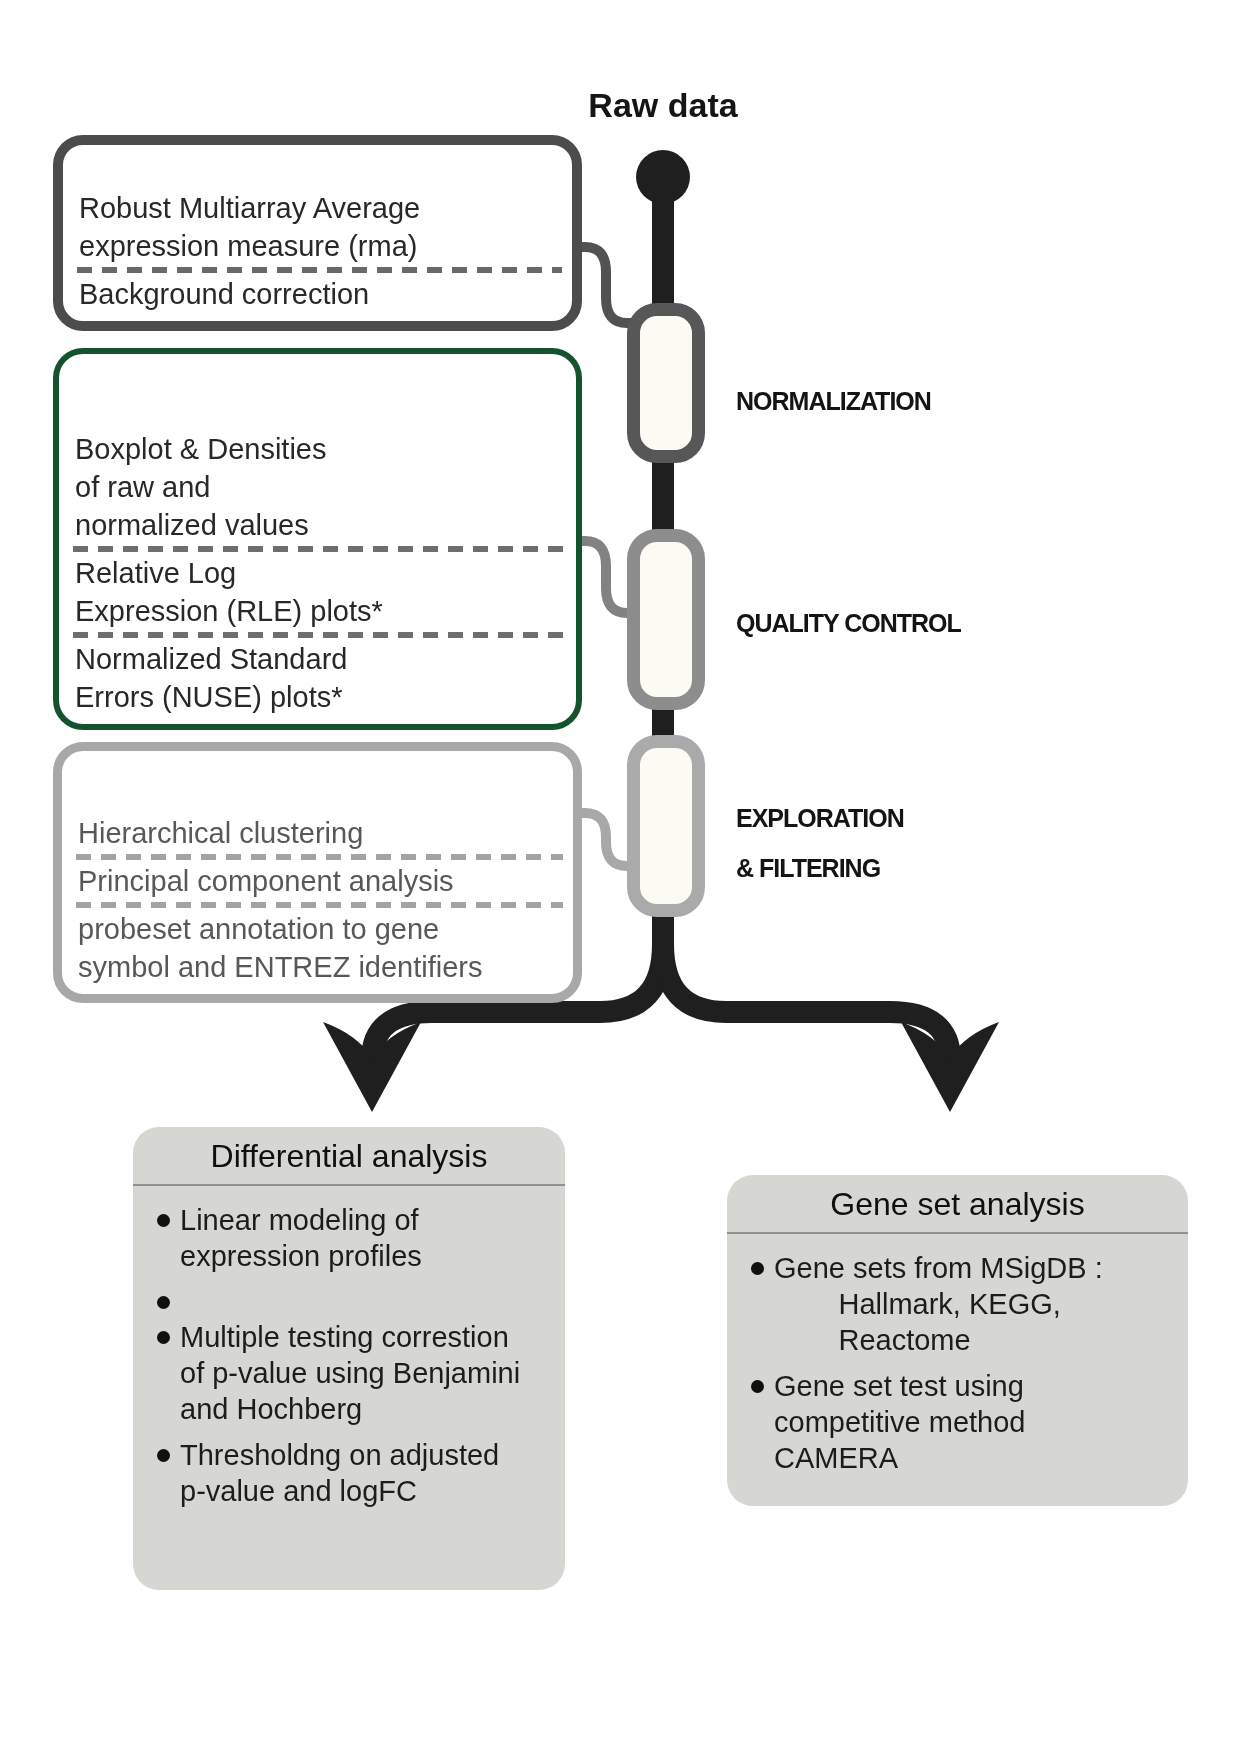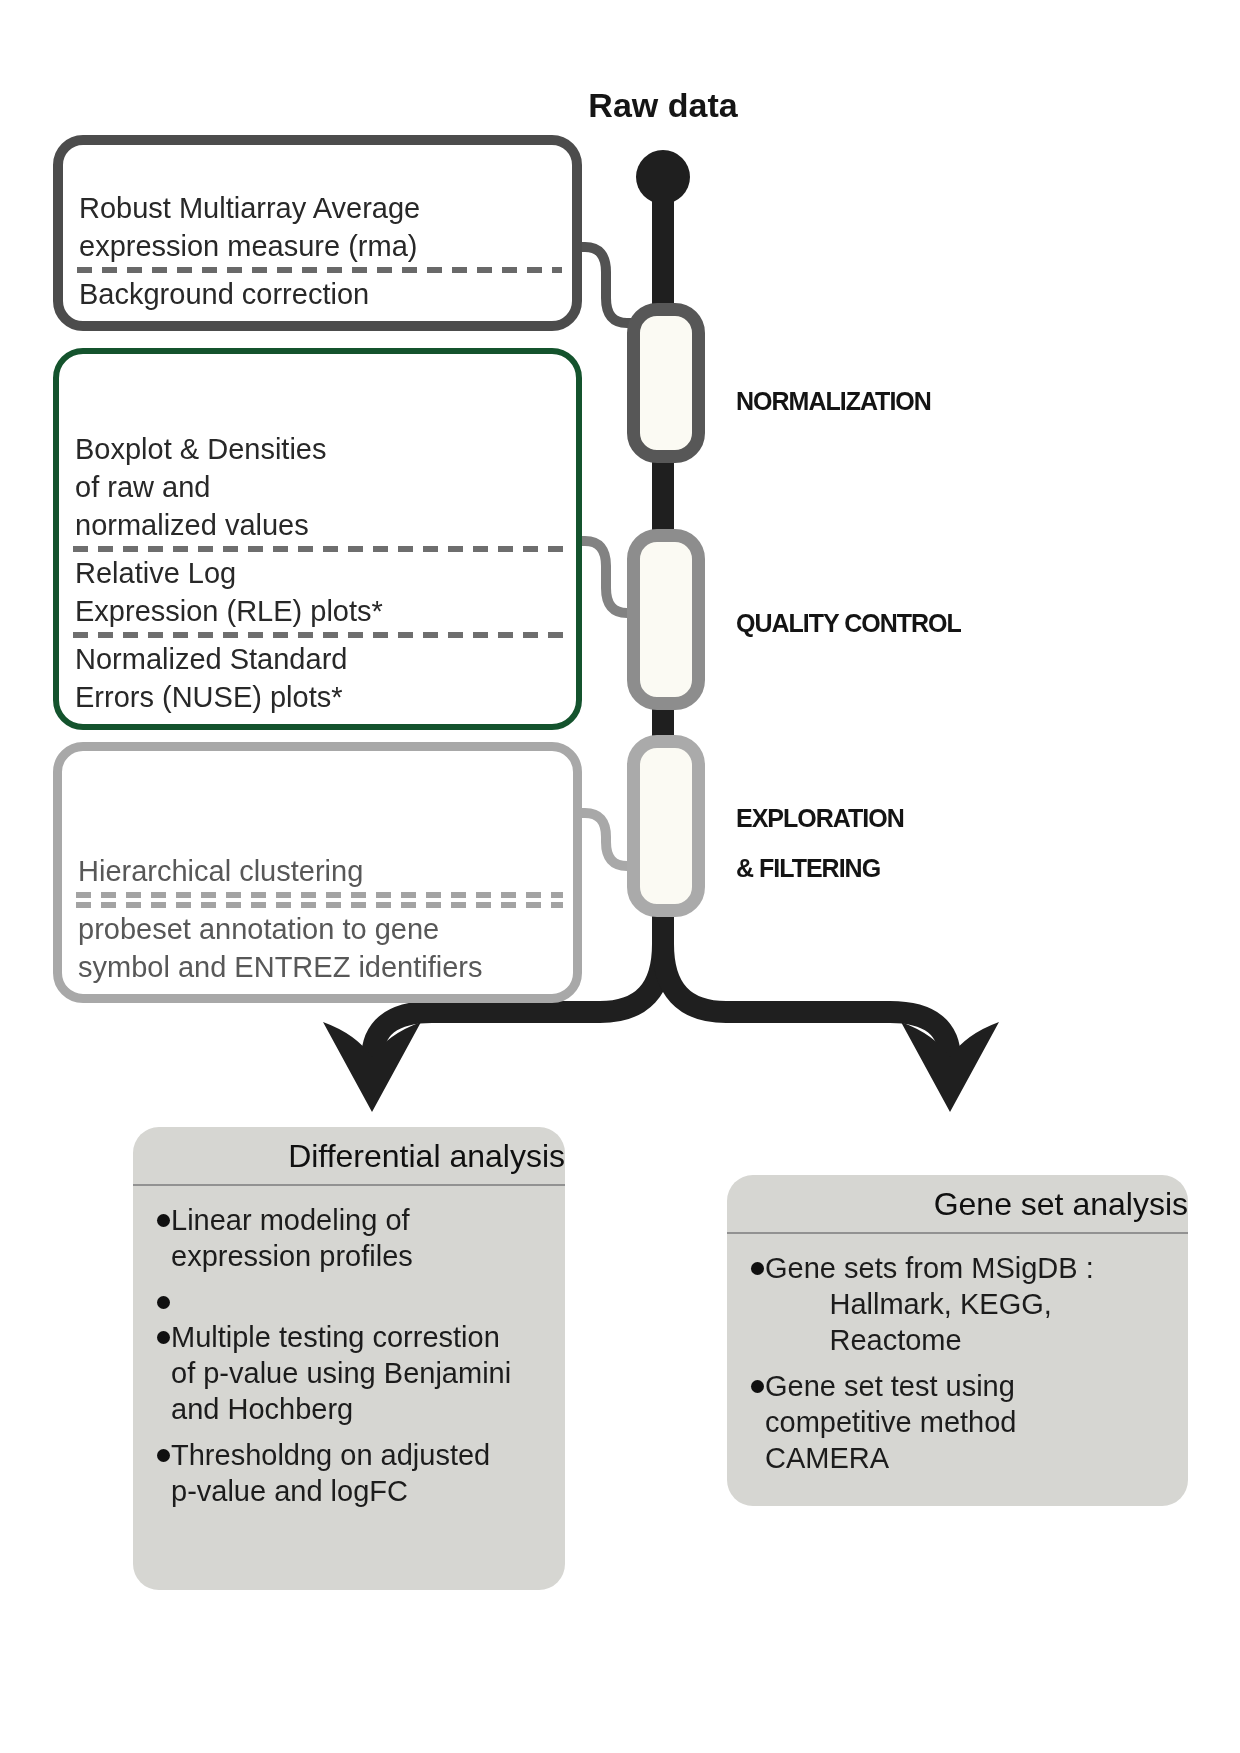--- a/index.html
+++ b/index.html
@@ -32,24 +32,24 @@
 
   
   .stage-label{position:absolute;left:736px;font-size:25px;font-weight:bold;
                letter-spacing:-1px;color:#141414;line-height:50px;white-space:pre-line}
   .l1{top:376px}.l2{top:598px}.l3{top:793px}
 
   
   .panel{position:absolute;background:#d6d6d2;border-radius:26px;box-sizing:border-box;overflow:hidden}
   .p-diff{left:133px;top:1127px;width:432px;height:463px}
   .p-gene{left:727px;top:1175px;width:461px;height:331px}
-  .panel-title{font-size:32px;color:#101010;text-align:right;padding:11px 0 9px;
+  .panel-title{font-size:32px;color:#101010;text-align:center;padding:11px 0 9px;
                border-bottom:2px solid #929292}
   .panel-body{padding:16px 6px 0 24px}
-  .bullet{display:flex;gap:1px;margin-bottom:10px}
+  .bullet{display:flex;gap:10px;margin-bottom:10px}
   .dot{flex:none;width:13px;height:13px;border-radius:50%;background:#101010;margin-top:12px}
   .bullet-text{font-size:29px;line-height:36px;color:#1c1c1c;white-space:pre-wrap}
 </style>
 </head>
 <body>
 
 <div class="canvas">
 
   <svg class="layer" width="1240" height="1753" viewBox="0 0 1240 1753">
 
@@ -96,20 +96,21 @@
     <div class="step">Relative Log
 Expression (RLE) plots*</div>
     <div class="divider"></div>
     <div class="step">Normalized Standard
 Errors (NUSE) plots*</div>
   </div>
 
   <div class="stepbox sb3">
     <div class="step">Hierarchical clustering</div>
     <div class="divider"></div>
+    <div class="step">Principal component analysis</div>
     <div class="divider"></div>
     <div class="step">probeset annotation to gene
 symbol and ENTREZ identifiers</div>
   </div>
 
   <div class="panel p-diff">
     <div class="panel-title">Differential analysis</div>
     <div class="panel-body">
       <div class="bullet">
         <span class="dot"></span>

